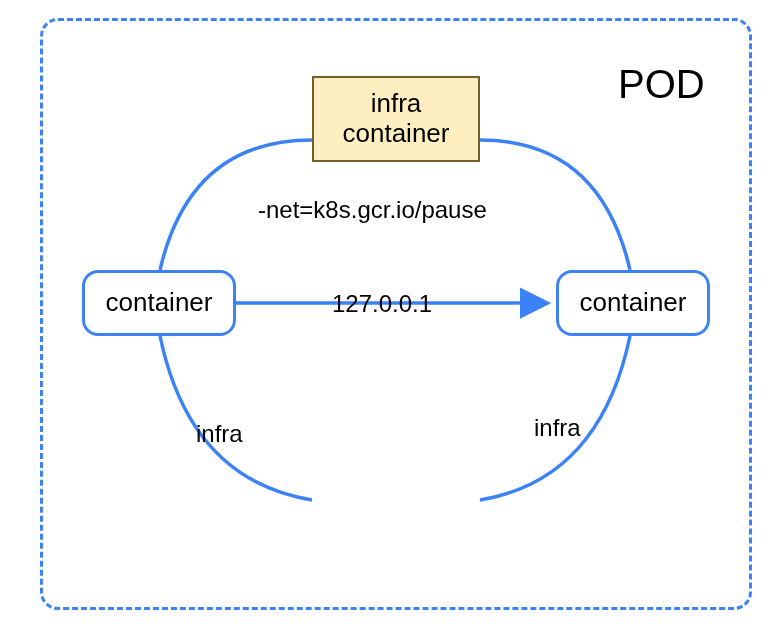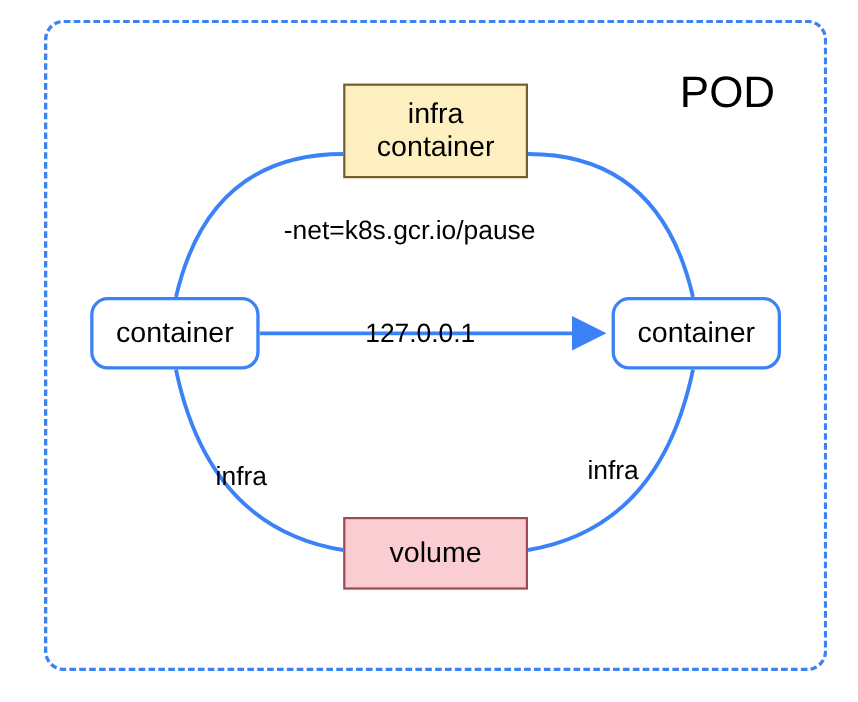--- a/index.html
+++ b/index.html
@@ -84,21 +84,20 @@
     <path d="M 480 500 Q 600 480 630 336" fill="none" stroke="#3c82f7" stroke-width="3.5"></path>
   </svg>
 
   <div class="node infra" style="left:312px; top:76px; width:168px; height:86px; white-space:pre-line;">infra
 container</div>
 
   <div class="node rounded" style="left:82px; top:270px; width:154px; height:66px;">container</div>
 
   <div class="node rounded" style="left:556px; top:270px; width:154px; height:66px;">container</div>
 
-  <div class="node volume" style="left:312px; top:470px; width:168px; height:66px;">volume</div>
 
   <div class="label" style="left:258px; top:196px;">-net=k8s.gcr.io/pause</div>
 
   <div class="label" style="left:332px; top:290px;">127.0.0.1</div>
 
   <div class="label" style="left:196px; top:420px;">infra</div>
 
   <div class="label" style="left:534px; top:414px;">infra</div>
 
 </div>

